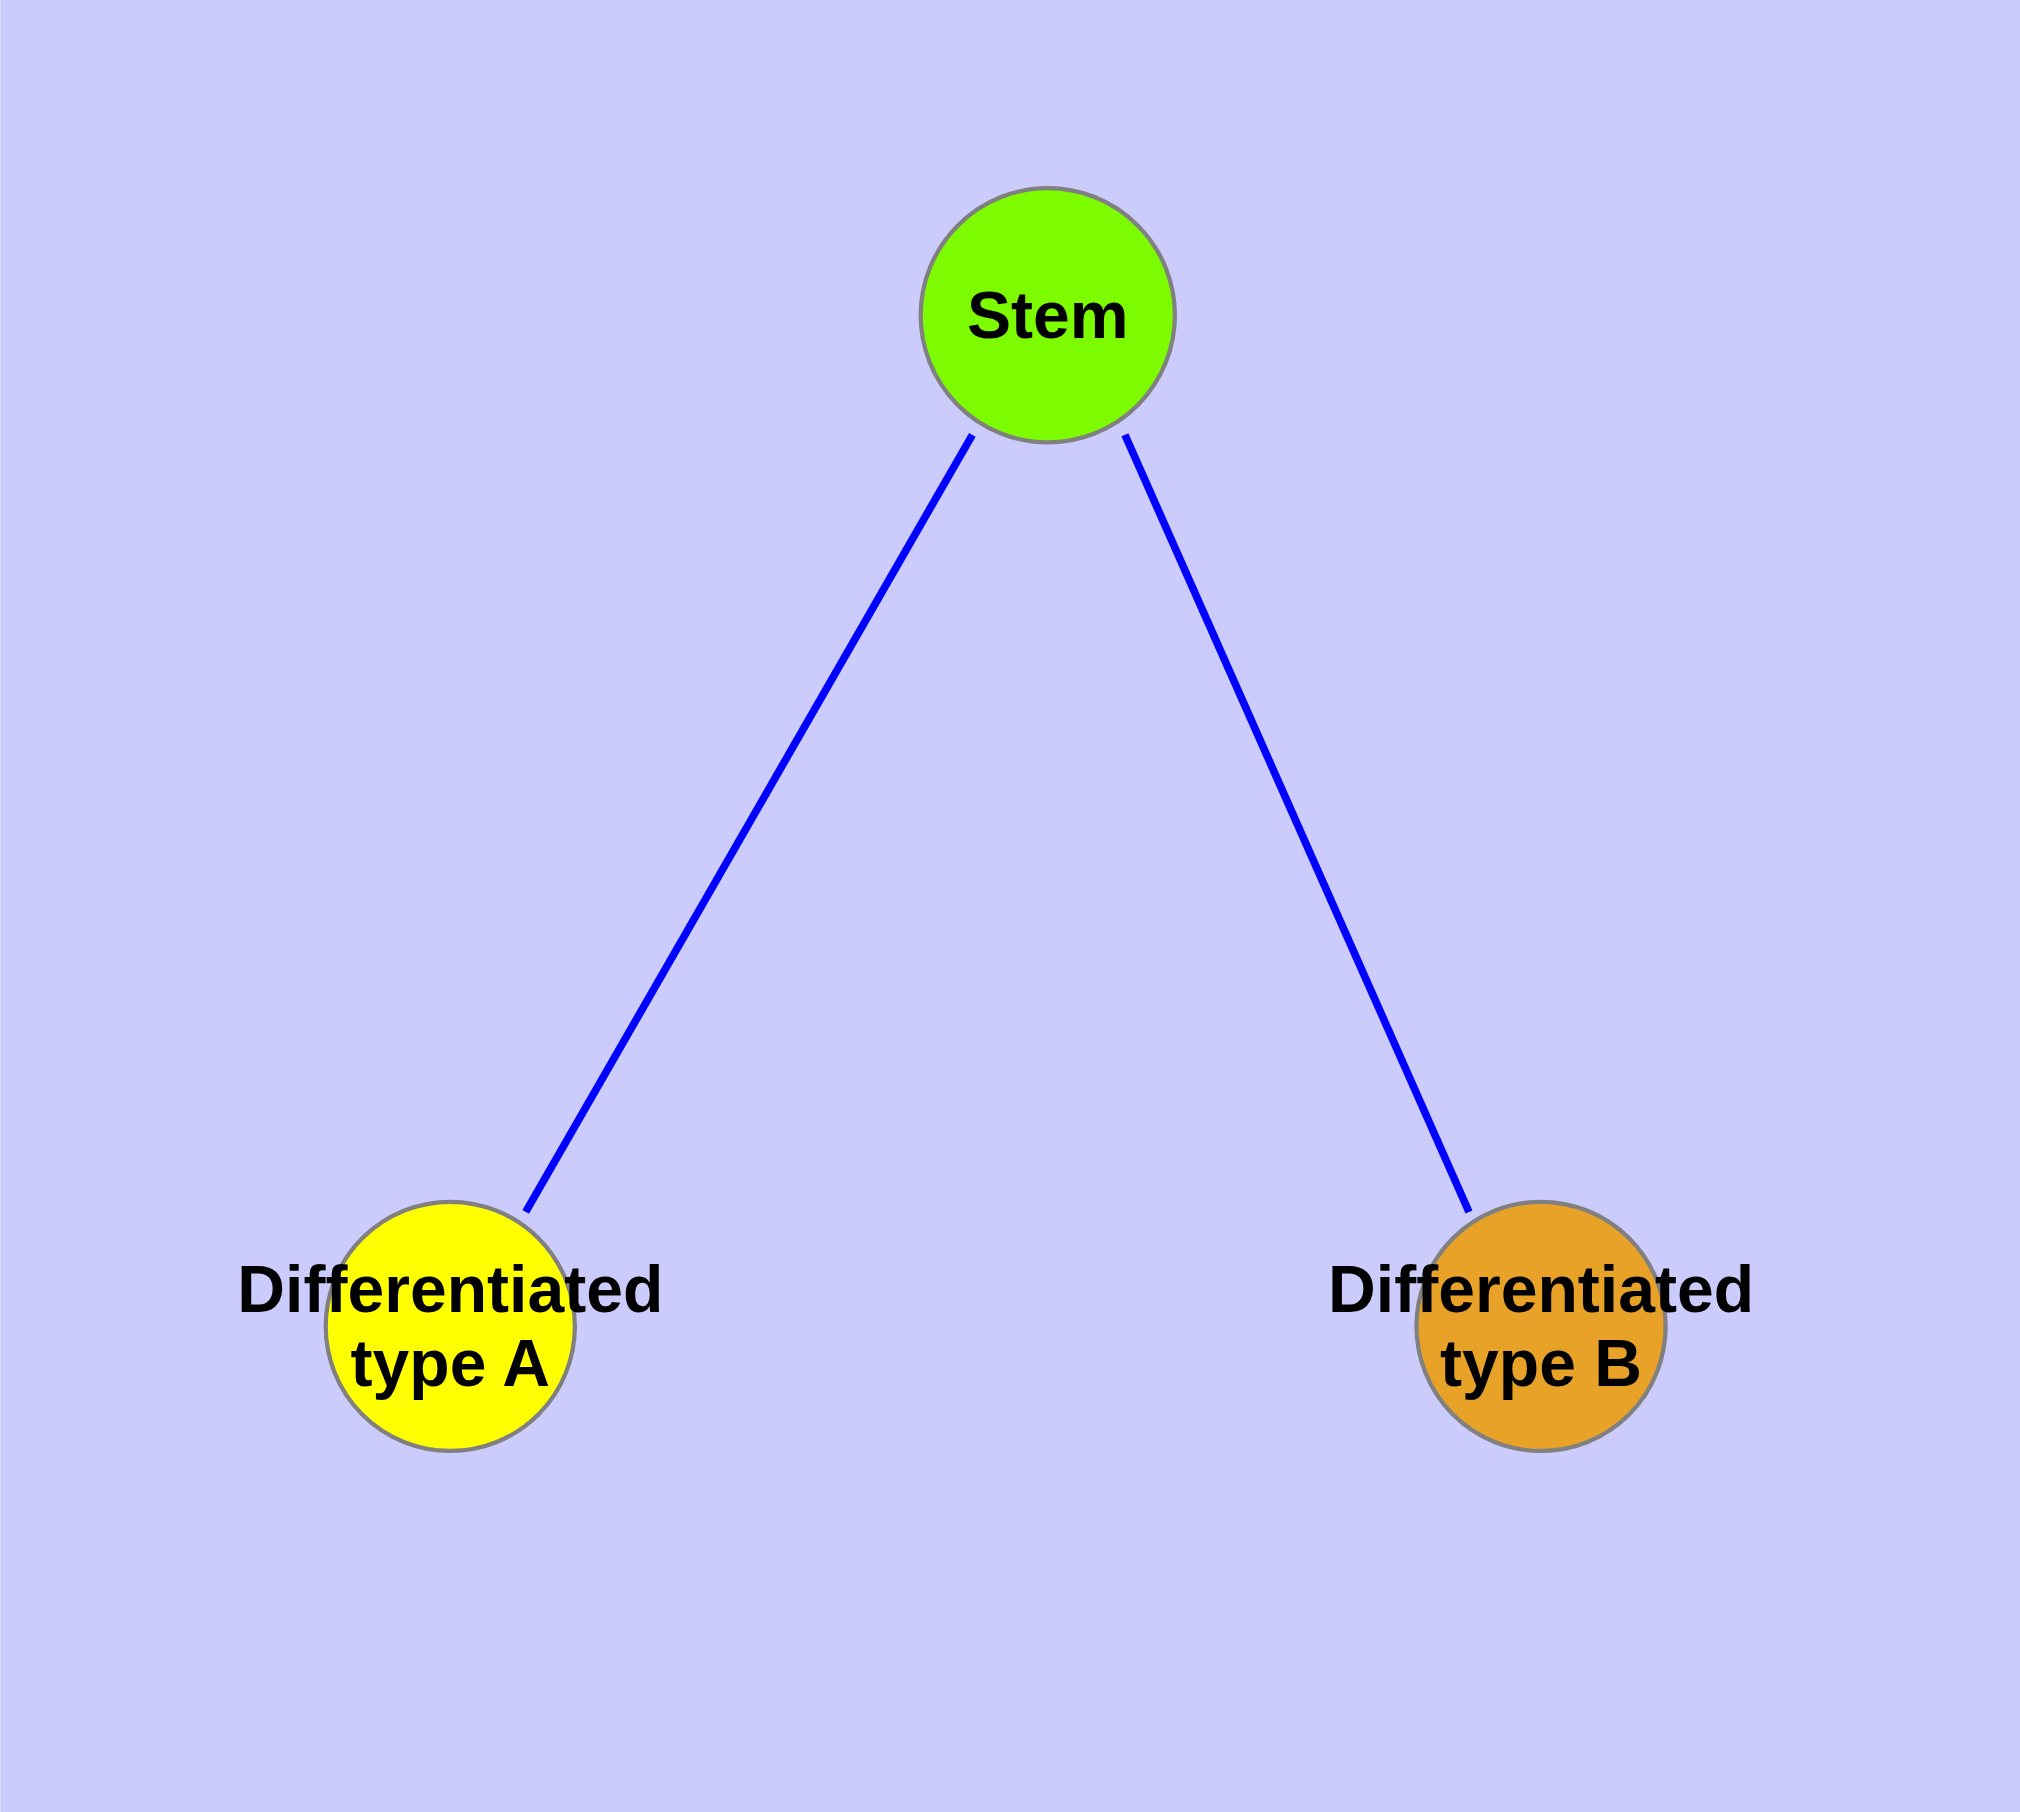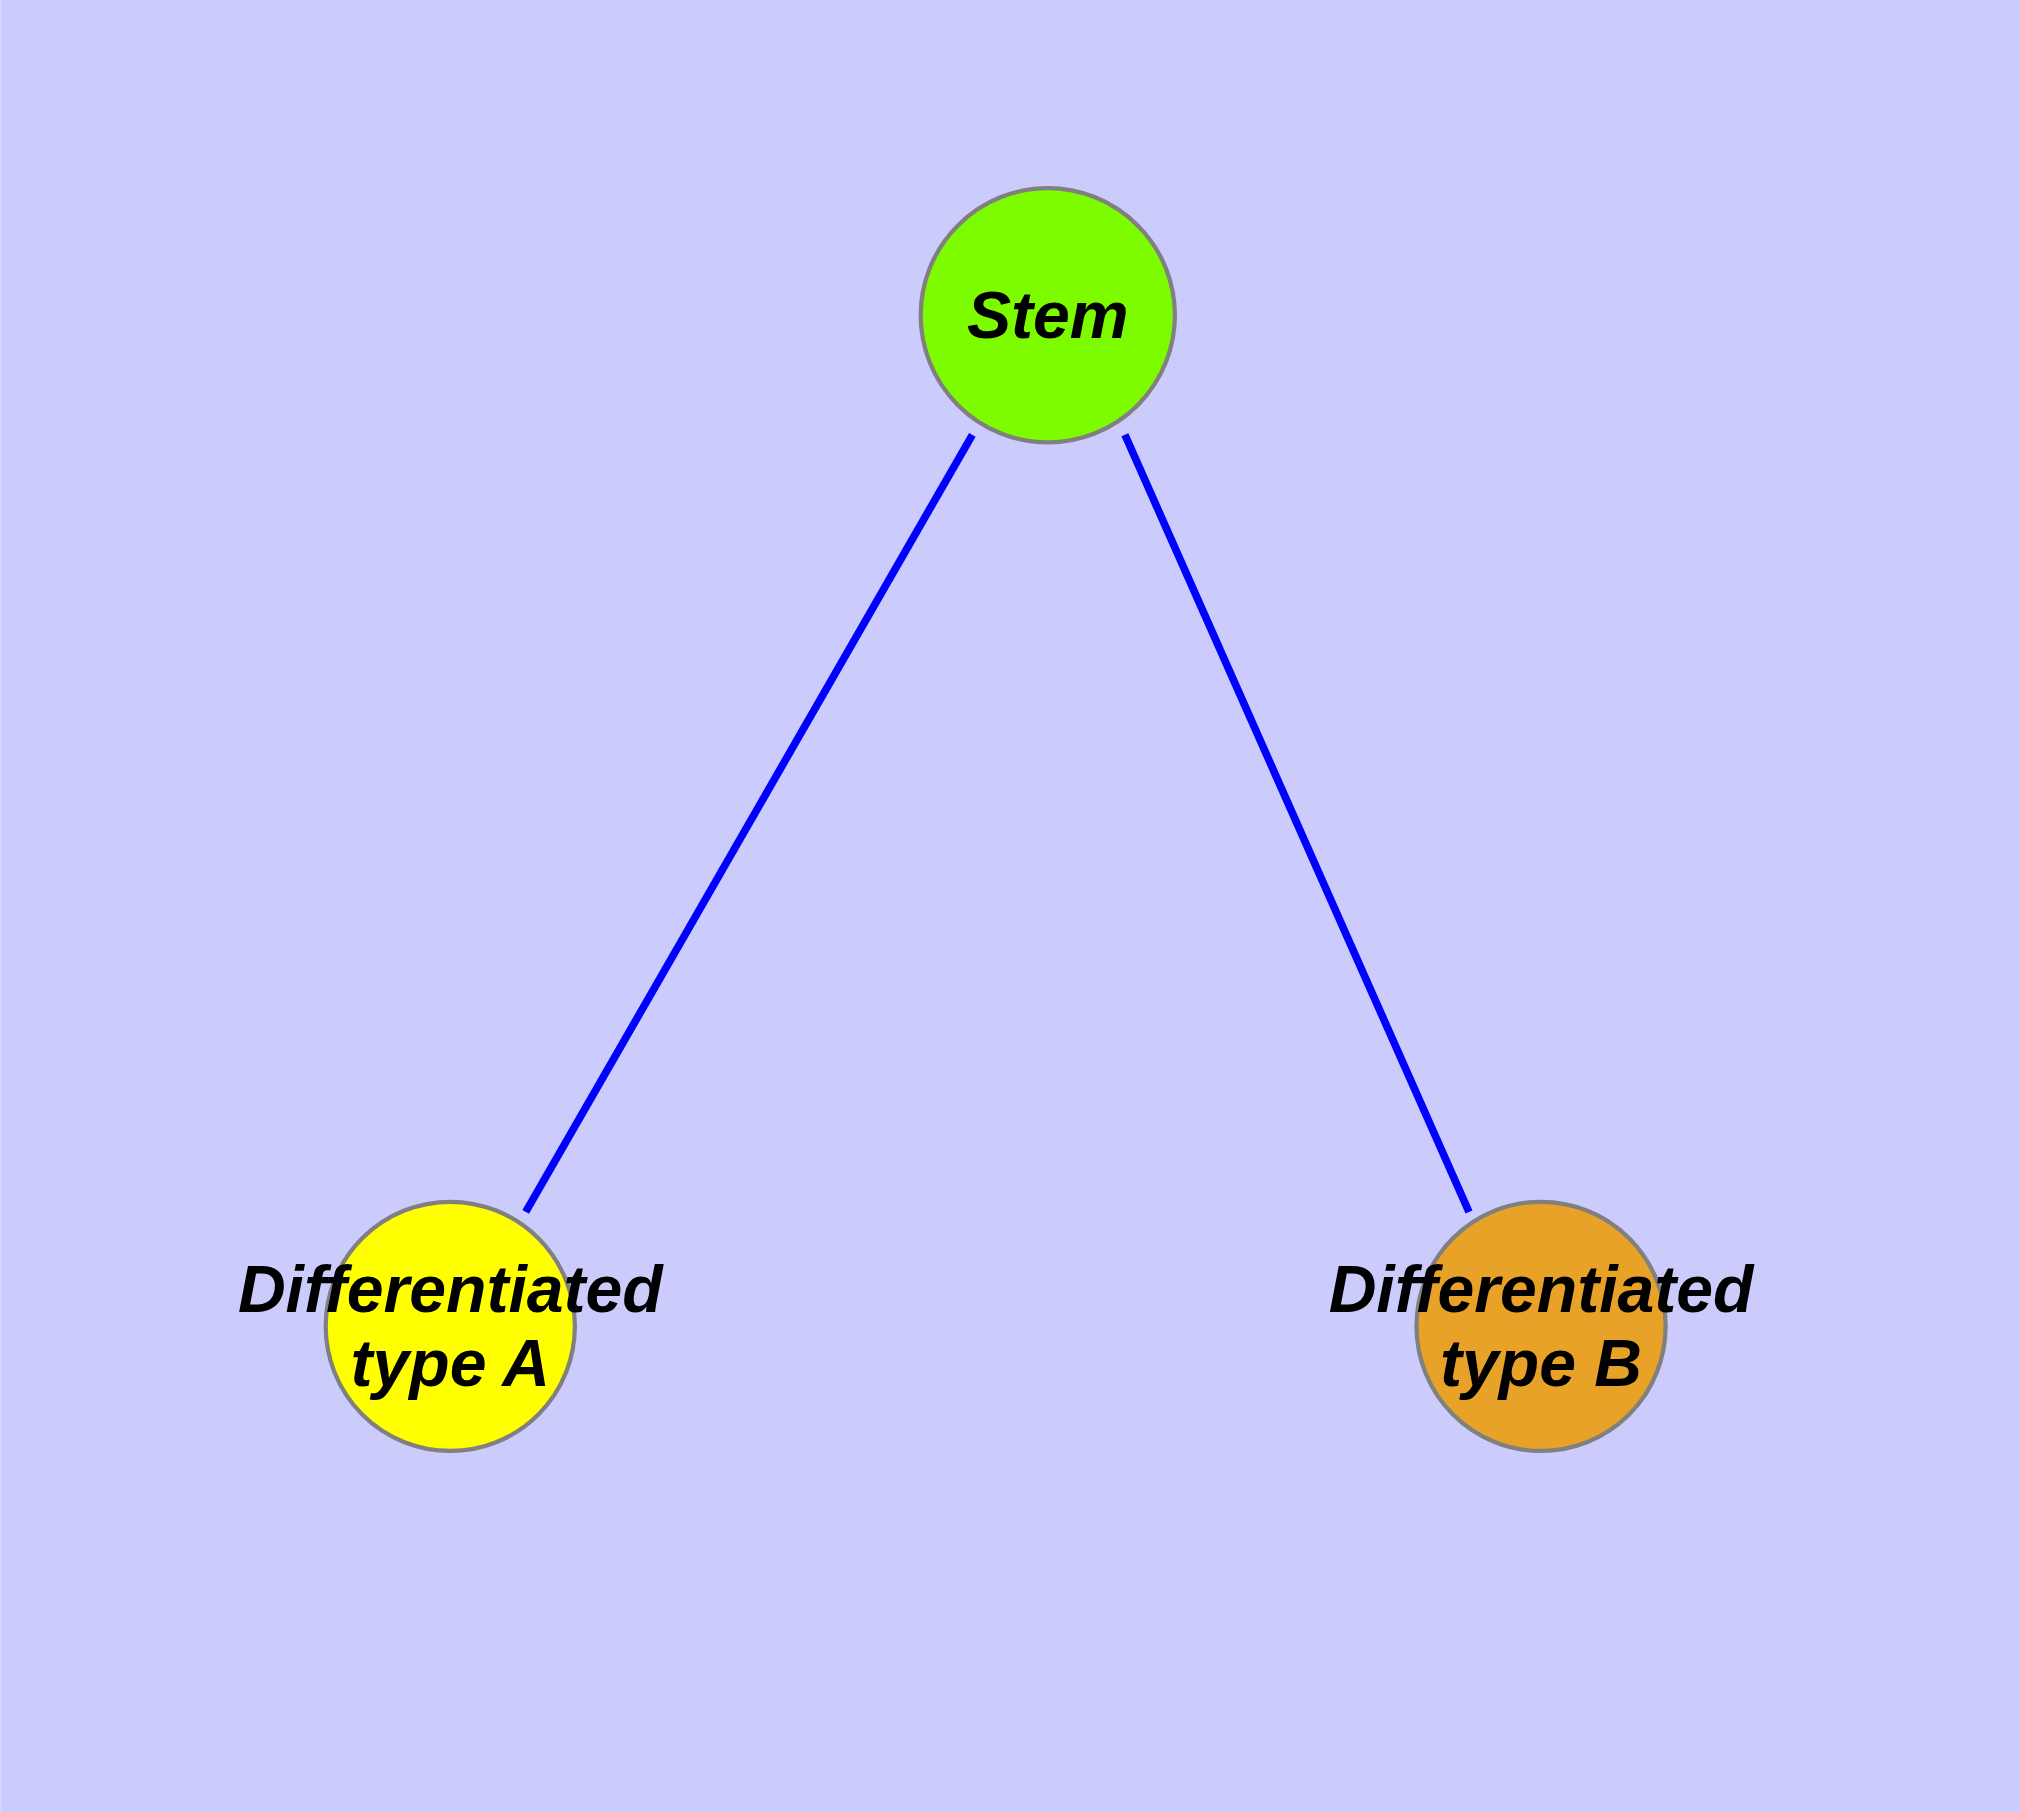--- a/index.html
+++ b/index.html
@@ -7,21 +7,20 @@
     margin: 0;
     padding: 0;
     background: #ffffff;
   }
   #canvas {
     position: relative;
     width: 2021px;
     height: 1812px;
     overflow: hidden;
     font-family: "Liberation Sans", "DejaVu Sans", sans-serif;
-    font-style: italic;
   }
   #graph-svg {
     position: absolute;
     top: 0;
     left: 0;
     width: 2021px;
     height: 1812px;
     display: block;
   }
   .node-label {

